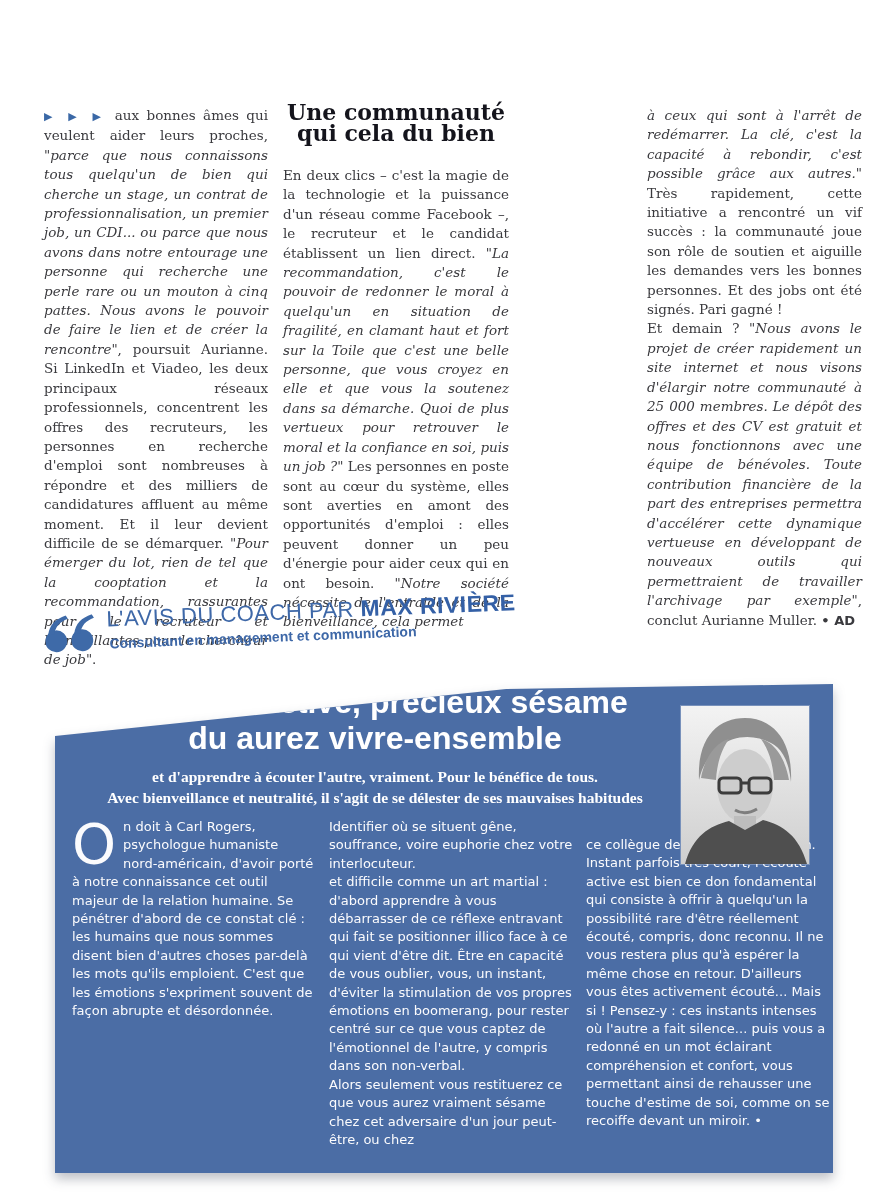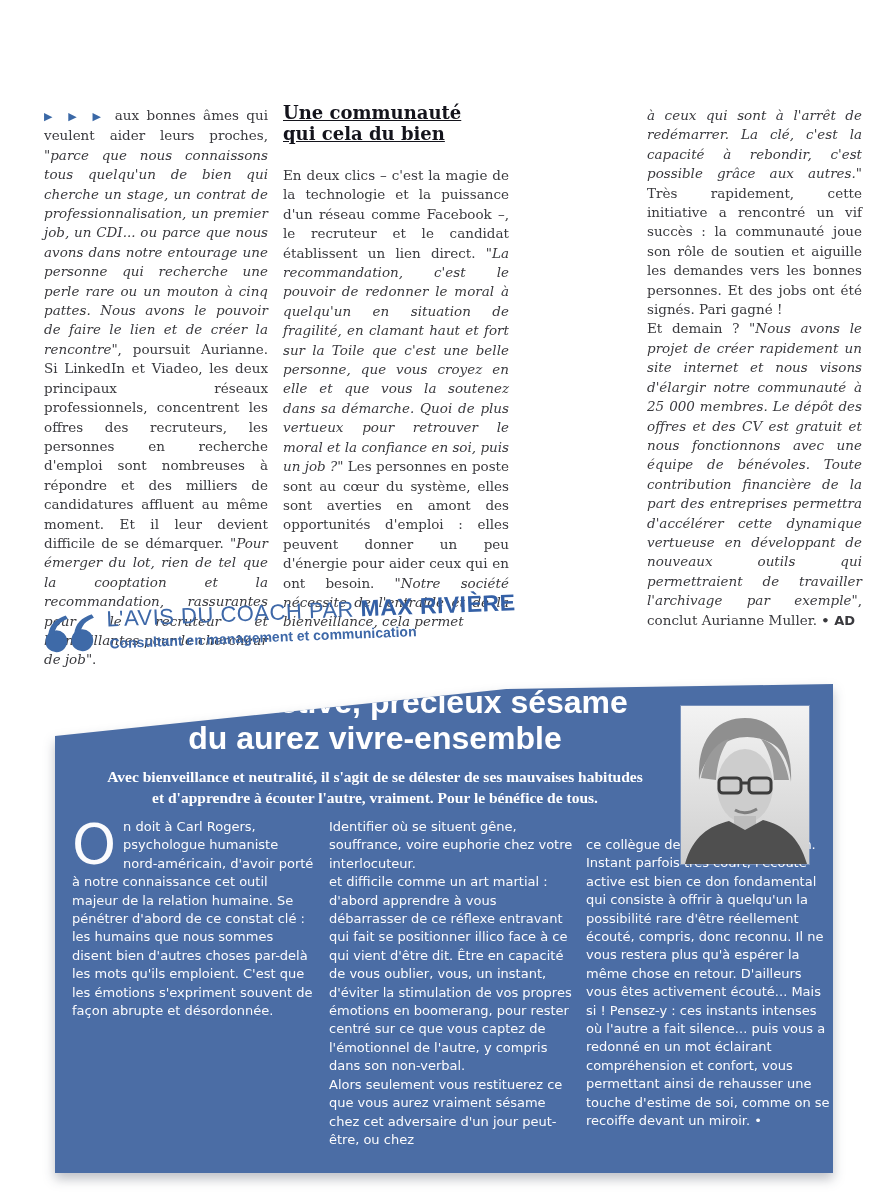--- a/index.html
+++ b/index.html
@@ -6,22 +6,22 @@
   .page{position:relative;width:888px;height:1200px;background:#fff;overflow:hidden;
         font-family:"Liberation Sans",sans-serif;}
 
   
   .acol{position:absolute;font-family:"DejaVu Serif",serif;font-size:13.5px;line-height:19.4px;
         color:#3a3a3e;text-align:justify;hyphens:auto;-webkit-hyphens:auto;}
   .acol p{margin:0;}
   .acol1{left:44px;top:106px;width:224px;}
   .acol2{left:283px;top:102px;width:226px;}
   .acol3{left:647px;top:106px;width:215px;}
-  .subhead{font-weight:bold;font-size:18px;line-height:21px;color:#14141c;margin:0 0 22px 0;
-           text-align:left;font-family:"DejaVu Serif",serif;text-decoration:underline;}
+  .subhead{font-weight:bold;font-size:22px;line-height:21px;color:#14141c;margin:0 0 22px 0;
+           text-align:center;font-family:"DejaVu Serif",serif;}
   .subhead span{display:block;}
   .em{font-style:italic;}
   .arrows{color:#3a68a6;font-size:11px;letter-spacing:3px;font-family:"DejaVu Sans",sans-serif;}
   .byline{font-weight:bold;font-style:normal;font-family:"DejaVu Sans",sans-serif;font-size:13px;}
 
   
   .coach-header{position:absolute;left:44px;top:608px;display:flex;align-items:flex-start;
                 transform:rotate(-2.3deg);transform-origin:left top;z-index:3;}
   .quote-icon{width:50px;flex:0 0 50px;margin-top:8px;}
   .quote-icon svg{display:block;}
@@ -122,22 +122,22 @@
           <path d="M4 158 C12 130 28 120 48 115 L64 124 L82 114 C102 119 118 130 126 158 Z" fill="#4f4f4f"></path>
         </svg>
       </span>
 
       <h1 class="box-title">
           <span>L'écoute active, précieux sésame</span>
           <span>du aurez vivre-ensemble</span>
         </h1>
 
       <p class="standfirst">
+          <span>et d'apprendre à écouter l'autre, vraiment. Pour le bénéfice de tous.</span>
           <span>Avec bienveillance et neutralité, il s'agit de se délester de ses mauvaises habitudes</span>
-          <span>et d'apprendre à écouter l'autre, vraiment. Pour le bénéfice de tous.</span>
         </p>
 
       <div class="box-cols">
         <div class="bcol">
           <p><span class="dropcap">O</span><span>n doit à Carl Rogers, psychologue humaniste nord-américain, d'avoir porté à notre connaissance cet outil majeur de la relation humaine. Se pénétrer d'abord de ce constat clé : les humains que nous sommes disent bien d'autres choses par-delà les mots qu'ils emploient. C'est que les émotions s'expriment souvent de façon abrupte et désordonnée.</span></p>
         </div>
         <div class="bcol">
           <p>Identifier où se situent gêne, souffrance, voire euphorie chez votre interlocuteur.</p>
           <p>et difficile comme un art martial : d'abord apprendre à vous débarrasser de ce réflexe entravant qui fait se positionner illico face à ce qui vient d'être dit. Être en capacité de vous oublier, vous, un instant, d'éviter la stimulation de vos propres émotions en boomerang, pour rester centré sur ce que vous captez de l'émotionnel de l'autre, y compris dans son non-verbal.</p>
           <p>Alors seulement vous restituerez ce que vous aurez vraiment sésame chez cet adversaire d'un jour peut-être, ou chez</p>

